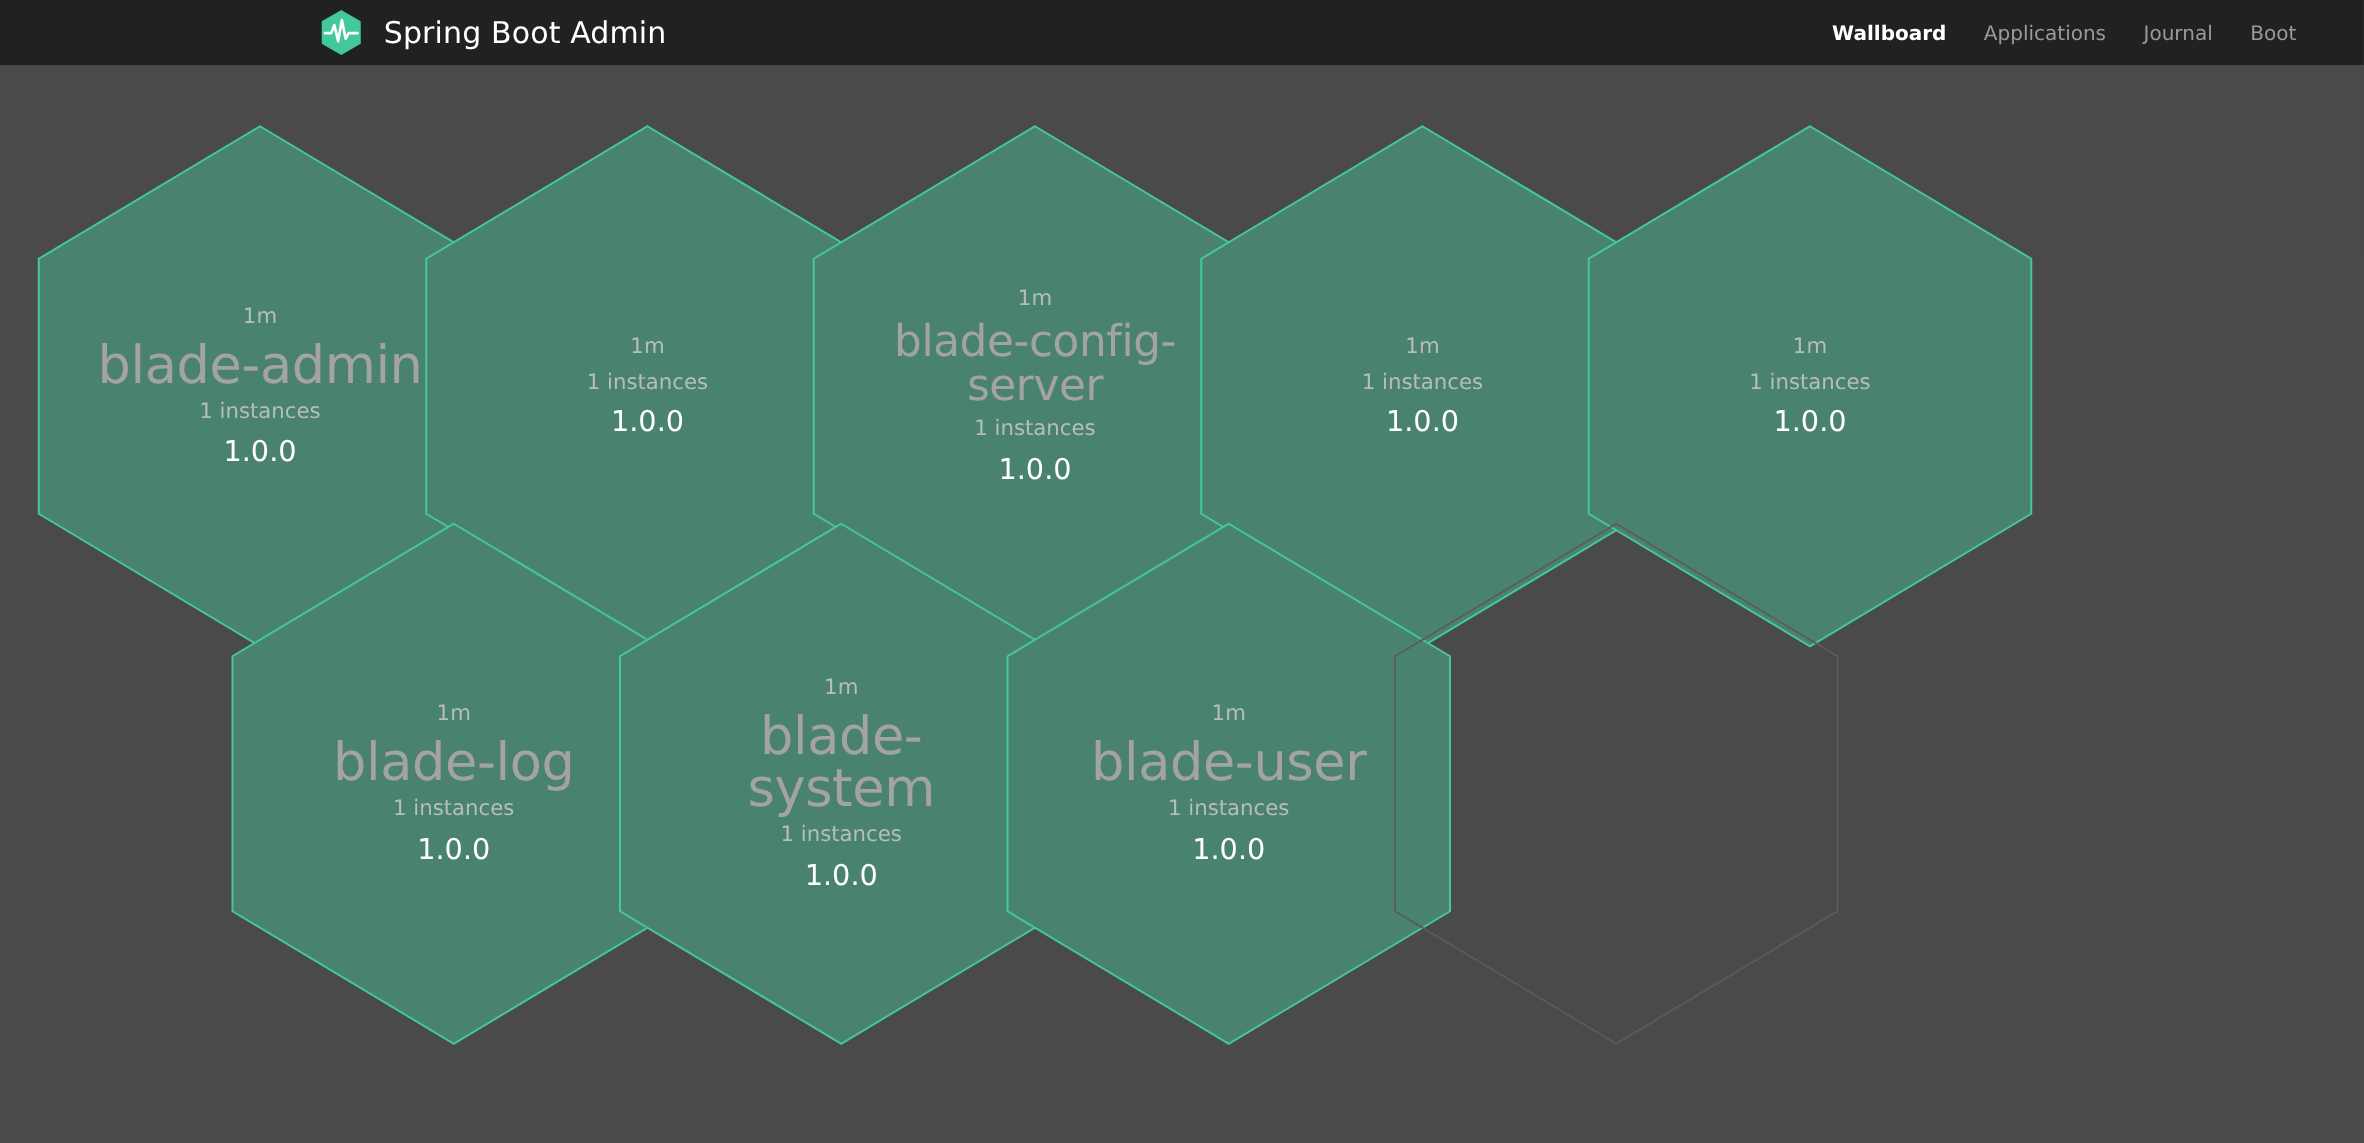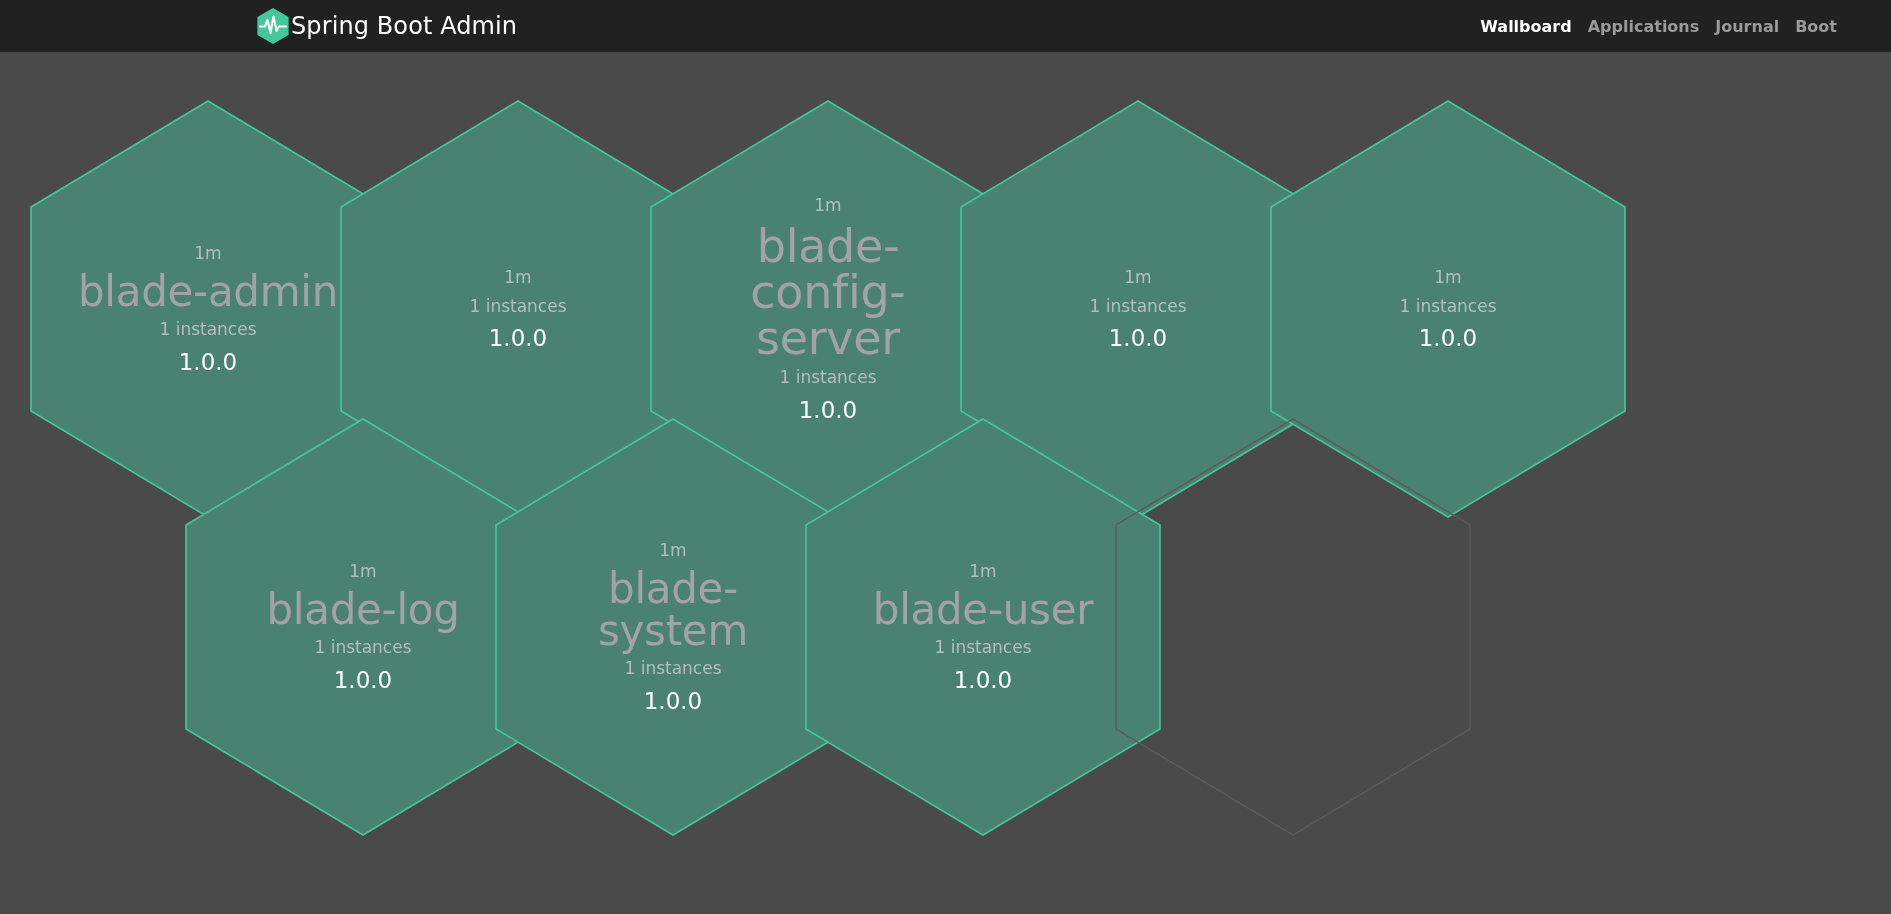--- a/index.html
+++ b/index.html
@@ -10,35 +10,35 @@
   }
 
   
   .navbar {
     position:absolute; top:0; left:0;
     width:1891px; height:52px;
     background:#212121;
     display:flex; align-items:center;
   }
   .brand {
-    display:flex; align-items:center; gap:1px;
+    display:flex; align-items:center; gap:17px;
     margin-left:256px;
   }
   .brand-logo { width:34px; height:38px; display:block; }
   .brand-title {
     color:#ffffff; font-size:24px; font-weight:400;
     letter-spacing:.1px; white-space:nowrap;
   }
   .nav-links {
     margin-left:auto; margin-right:54px;
-    display:flex; align-items:center; gap:16px;
+    display:flex; align-items:center; gap:30px;
   }
   .nav-link {
     font-size:16px; color:#9a9a9a; text-decoration:none;
-    white-space:nowrap; cursor:pointer;font-weight:bold;
+    white-space:nowrap; cursor:pointer;
   }
   .nav-link.active { color:#ffffff; font-weight:700; }
 
   
   .wallboard {
     position:absolute; top:52px; left:0;
     width:1891px; height:862px;
   }
   .hexgrid { position:absolute; top:0; left:0; width:1891px; height:862px; }
 
@@ -59,21 +59,21 @@
   .hex-since {
     color:#b6bdba; font-size:17px; line-height:1.25;
     margin-bottom:7px;
   }
   .hex-name {
     color:#a3a3a3; font-size:42px; line-height:1.0;
     font-weight:400; letter-spacing:-.3px;
     word-break:break-word;
     margin-bottom:5px;
   }
-  .hex-name.long { font-size:46px; }
+  .hex-name.long { font-size:35px; }
   .hex-instances {
     color:#b6bdba; font-size:17px; line-height:1.3;
     margin-bottom:9px;
   }
   .hex-version {
     color:#ffffff; font-size:23px; line-height:1.1;
   }
 
   .hex-empty { cursor:default; }
 </style>

